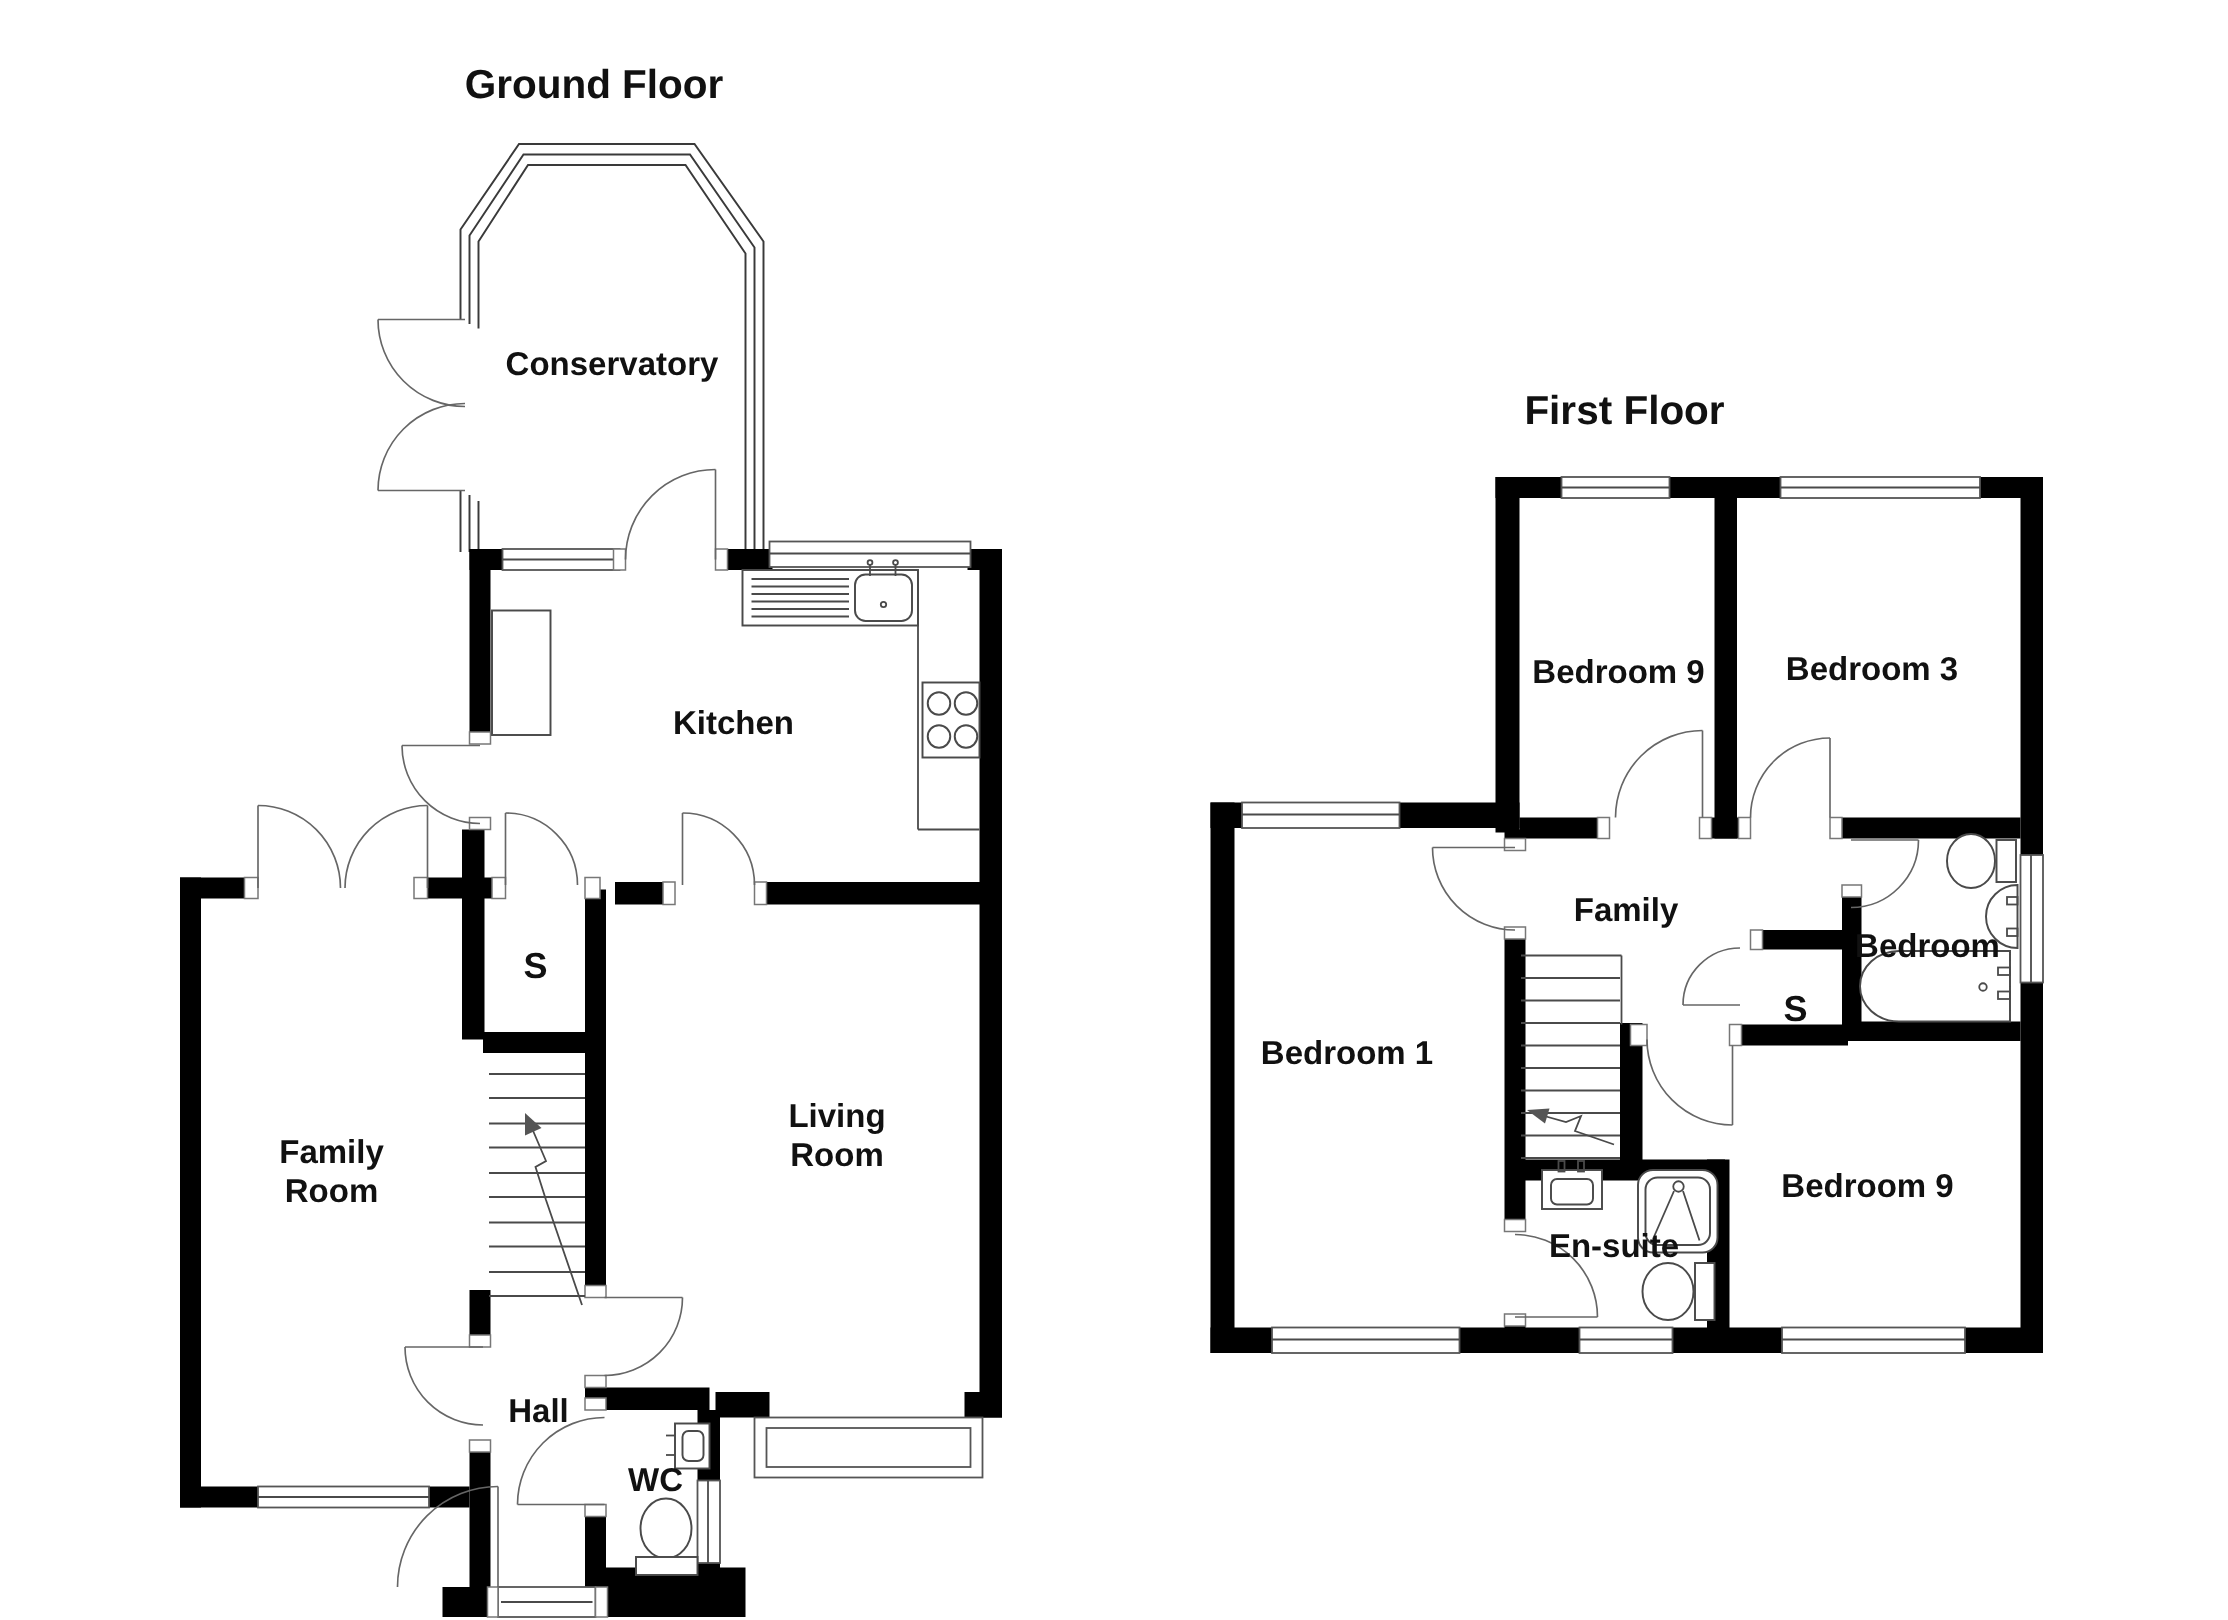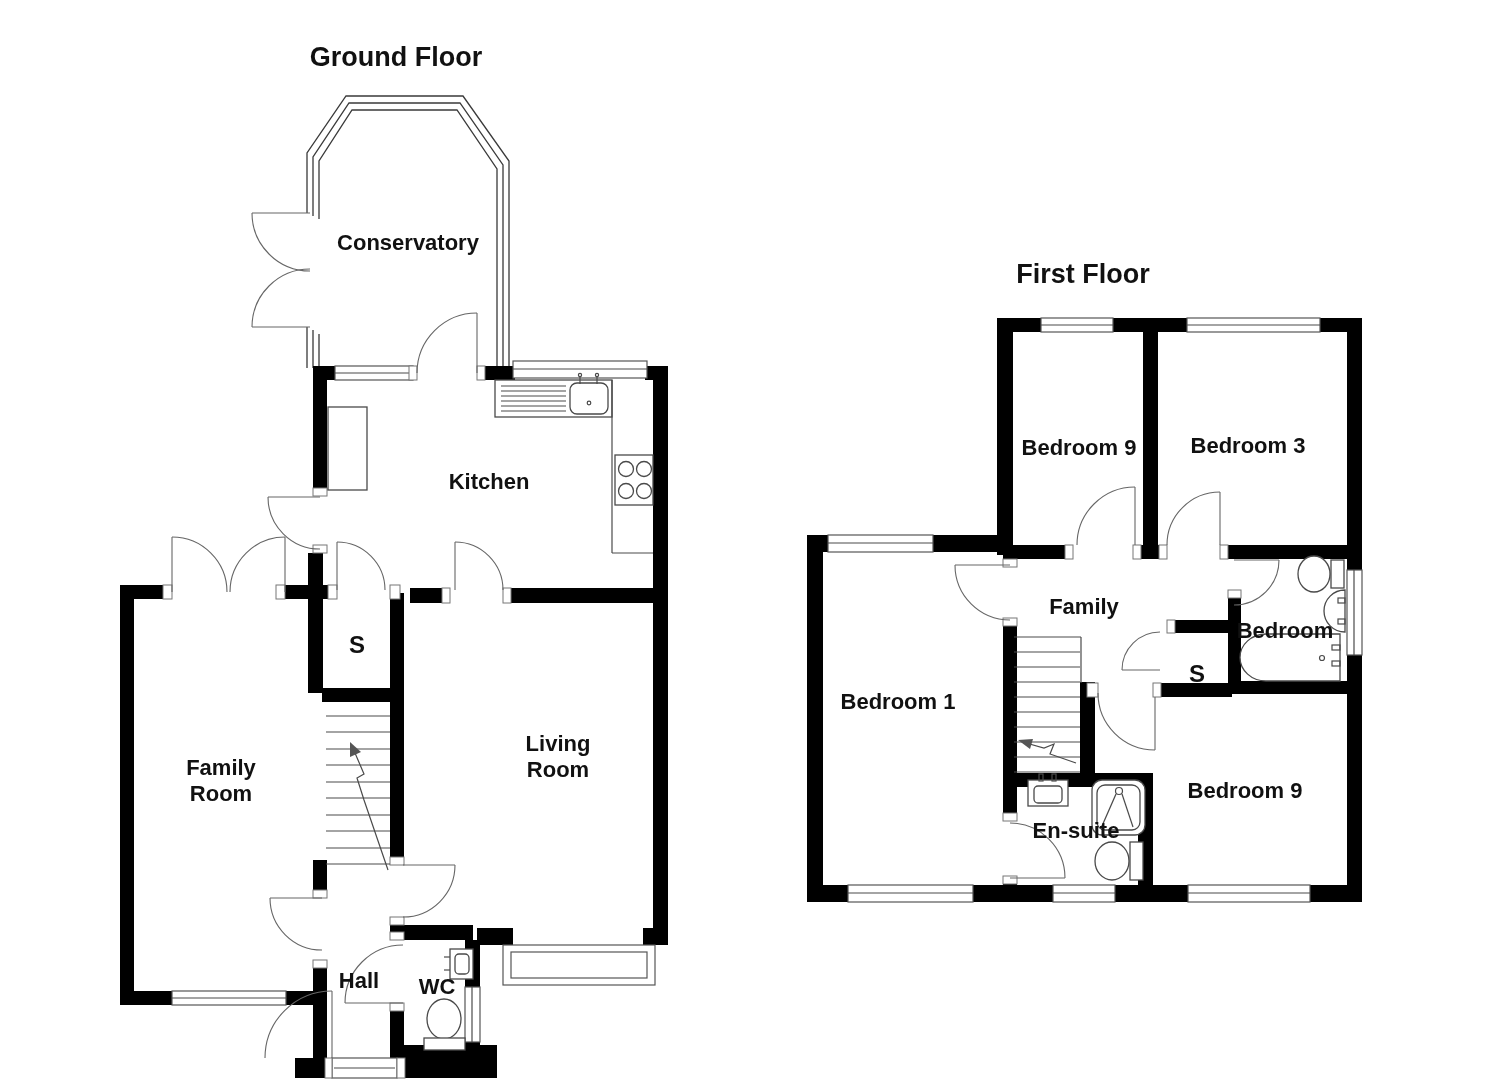--- a/index.html
+++ b/index.html
@@ -411,21 +411,21 @@
 <div class="floor-title" style="left:396px;top:57px">Ground Floor</div>
 <div class="floor-title" style="left:1083px;top:274px">First Floor</div>
 
 <div class="room-label" style="left:408px;top:219px">Conservatory</div>
 <div class="room-label" style="left:489px;top:458px">Kitchen</div>
 <div class="room-label small-label" style="left:357px;top:621px">S</div>
 <div class="room-label" style="left:221px;top:757px">Family
 Room</div>
 <div class="room-label" style="left:558px;top:733px">Living
 Room</div>
-<div class="room-label" style="left:359px;top:957px">Hall</div>
+<div class="room-label" style="left:359px;top:917px">Hall</div>
 <div class="room-label" style="left:437px;top:963px">WC</div>
 
 <div class="room-label" style="left:1079px;top:424px">Bedroom 9</div>
 <div class="room-label" style="left:1248px;top:422px">Bedroom 3</div>
 <div class="room-label" style="left:1084px;top:583px">Family</div>
 <div class="room-label" style="left:1285px;top:607px">Bedroom</div>
 <div class="room-label small-label" style="left:1197px;top:650px">S</div>
 <div class="room-label" style="left:898px;top:678px">Bedroom 1</div>
 <div class="room-label" style="left:1245px;top:767px">Bedroom 9</div>
 <div class="room-label" style="left:1076px;top:807px">En-suite</div>

